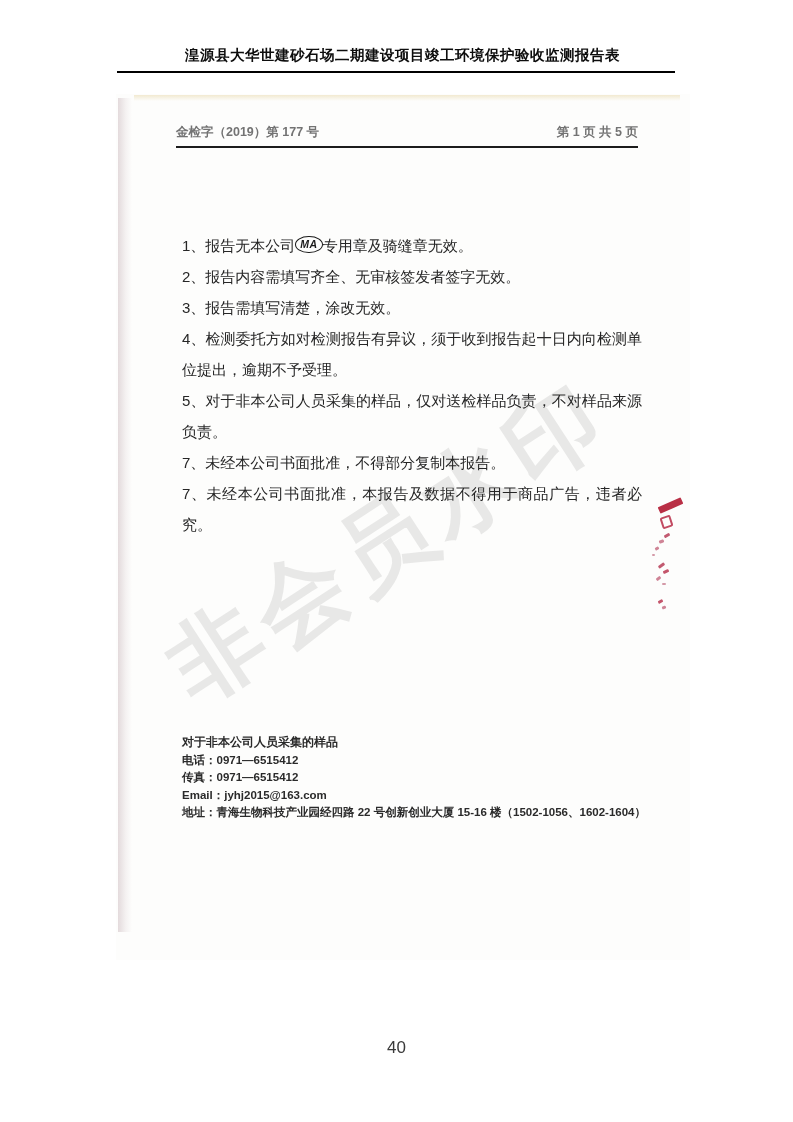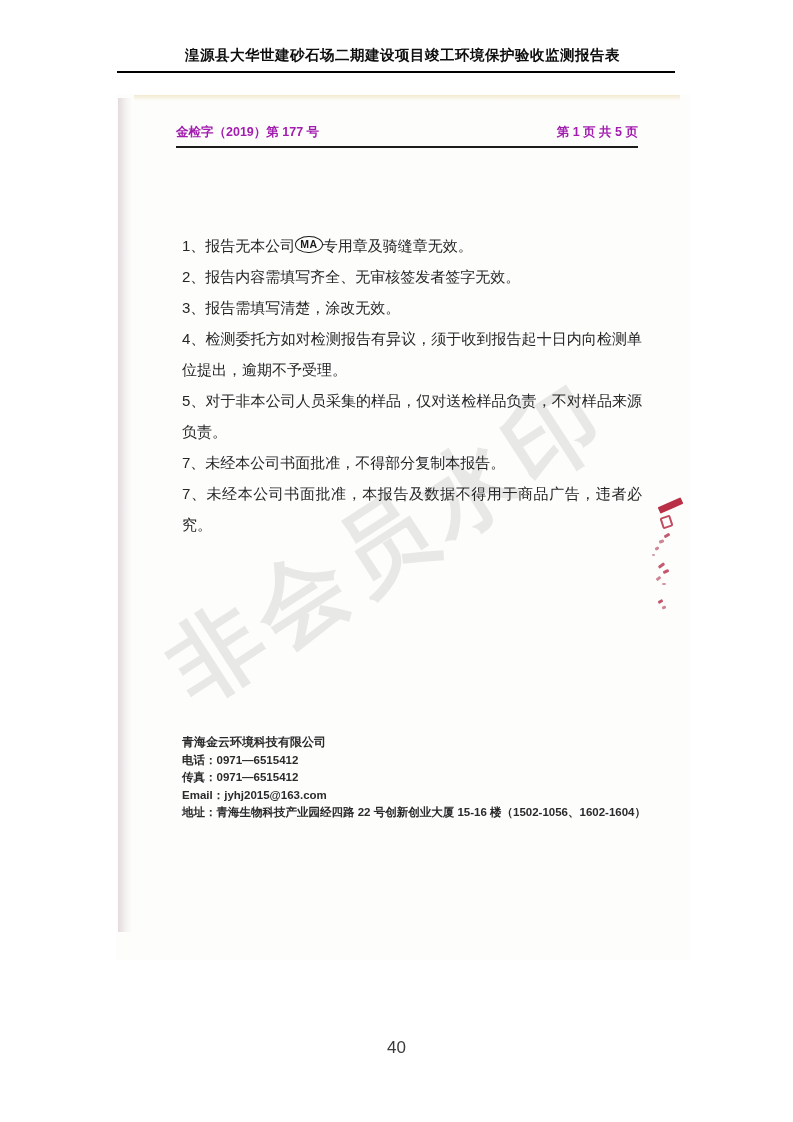--- a/index.html
+++ b/index.html
@@ -16,34 +16,34 @@
   
   .scan { position: absolute; left: 116px; top: 94px; width: 574px; height: 866px; background: #fdfdfc; }
   .scan-edge-left { position: absolute; left: 2px; top: 4px; bottom: 28px; width: 14px;
     background: linear-gradient(to right, rgba(168,138,146,0.30), rgba(168,138,146,0.10) 55%, rgba(168,138,146,0) 100%); }
   .scan-edge-top { position: absolute; left: 18px; right: 10px; top: 1px; height: 6px;
     background: linear-gradient(to bottom, rgba(228,210,156,0.45), rgba(228,210,156,0) 100%); }
 
   
   .meta-row { position: absolute; left: 60px; top: 30px; width: 462px; display: flex;
     justify-content: space-between; align-items: flex-end; padding-bottom: 5px;
-    border-bottom: 2px solid #1c1c1c; font-size: 12.5px; font-weight: 700; color: #a21caf; }
+    border-bottom: 2px solid #1c1c1c; font-size: 12.5px; font-weight: 700; color: #737373; }
 
   
   .report-title { position: absolute; left: 40px; top: 72px; width: 480px; text-align: center;
     font-size: 23px; font-weight: 700; letter-spacing: 4px; color: #141414; }
 
   
   .items { position: absolute; left: 66px; top: 136px; width: 460px;
     font-size: 15px; line-height: 31px; color: #262626; text-align: justify; }
   .item { margin: 0; font-weight: 500; }
 
   .cma-badge { display: inline-block; border: 1.7px solid #1a1a1a; border-radius: 50%;
     font-size: 10.5px; font-weight: 700; line-height: 12px; padding: 1px 4px 2px 4px;
-    vertical-align: 3px; letter-spacing: 0.5px; color: #1a1a1a; background: transparent; }
+    vertical-align: 3px; letter-spacing: 0.5px; color: #1a1a1a; background: transparent; font-style: italic; }
 
   
   .watermark { position: absolute; left: 272px; top: 448px; transform: translate(-50%, -50%) rotate(-33deg);
     font-size: 92px; font-weight: 600; letter-spacing: 8px; white-space: nowrap;
     color: rgba(60,60,60,0.105); pointer-events: none; }
 
   
   .stamp { position: absolute; left: 530px; top: 400px; width: 44px; height: 130px; }
   .frag { position: absolute; background: #b92f45; border-radius: 1px; }
 
@@ -99,21 +99,21 @@
       <div class="frag" style="left:6px; top:60px; width:3px; height:2px; background:#d49aa8;"></div>
       <div class="frag" style="left:12px; top:70px; width:7px; height:3px; transform:rotate(-35deg); background:#c25a70;"></div>
       <div class="frag" style="left:17px; top:76px; width:6px; height:3px; transform:rotate(-25deg); background:#c4556b;"></div>
       <div class="frag" style="left:10px; top:83px; width:5px; height:3px; transform:rotate(-40deg); background:#cf8496;"></div>
       <div class="frag" style="left:16px; top:89px; width:4px; height:2px; background:#d49aa8;"></div>
       <div class="frag" style="left:12px; top:106px; width:5px; height:3px; transform:rotate(-30deg); background:#c4556b;"></div>
       <div class="frag" style="left:16px; top:112px; width:4px; height:3px; transform:rotate(-20deg); background:#cf8496;"></div>
     </div>
 
     <div class="company">
-      <div class="company-name">青海金云环境科技有限公司</div>
+      <div class="company-name">对于非本公司人员采集的样品</div>
       <div class="company-line"><span class="lbl">电话：</span><span class="val">0971—6515412</span></div>
       <div class="company-line"><span class="lbl">传真：</span><span class="val">0971—6515412</span></div>
       <div class="company-line"><span class="lbl">Email：</span><span class="val">jyhj2015@163.com</span></div>
       <div class="company-line"><span class="lbl">地址：</span><span class="val">青海生物科技产业园经四路 22 号创新创业大厦 15-16 楼（1502-1056、1602-1604）</span></div>
     </div>
   </div>
 
   <div class="page-number">40</div>
 
 </div>

